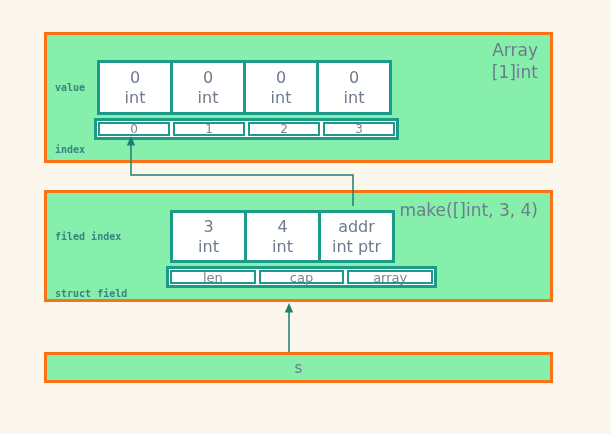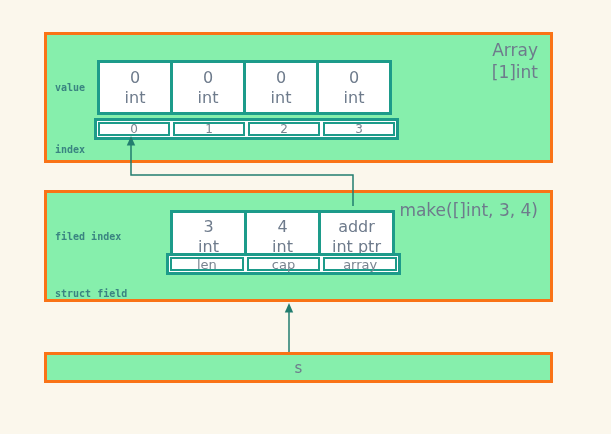--- a/index.html
+++ b/index.html
@@ -55,21 +55,21 @@
     color:#7a8591; font-size:12px;
   }
   #slice-box .slot { font-size:13px; }
 
   #array-cells  { left:50px;  top:25px; }
   #array-strip  { left:47px;  top:83px; width:305px; height:22px; }
   #array-box .row-label.value-label { top:47px; }
   #array-box .row-label.index-label { top:89px;margin-top:20px; }
 
   #slice-cells  { left:123px; top:17px; }
-  #slice-strip  { left:119px; top:60px; width:235px; height:22px; }
+  #slice-strip  { left:119px; top:73px; width:271px; height:22px; }
   #slice-box .row-label.fieldvalue-label  { top:38px; }
   #slice-box .row-label.structfield-label { top:95px; }
 
   #s-box .s-label { color:#6e7b8c; font-size:15px; }
 
   svg.arrows {
     position:absolute; left:0; top:0; width:611px; height:434px;
     pointer-events:none;
   }
 </style>

